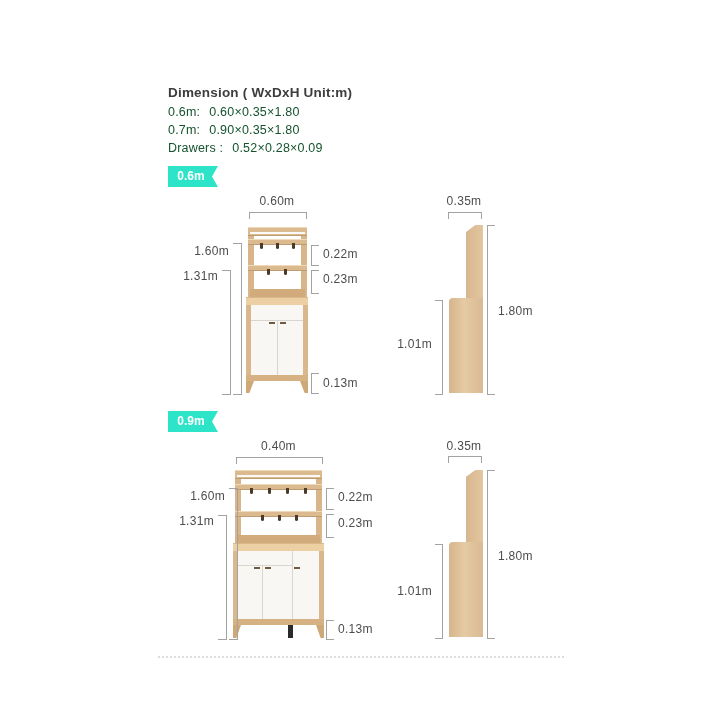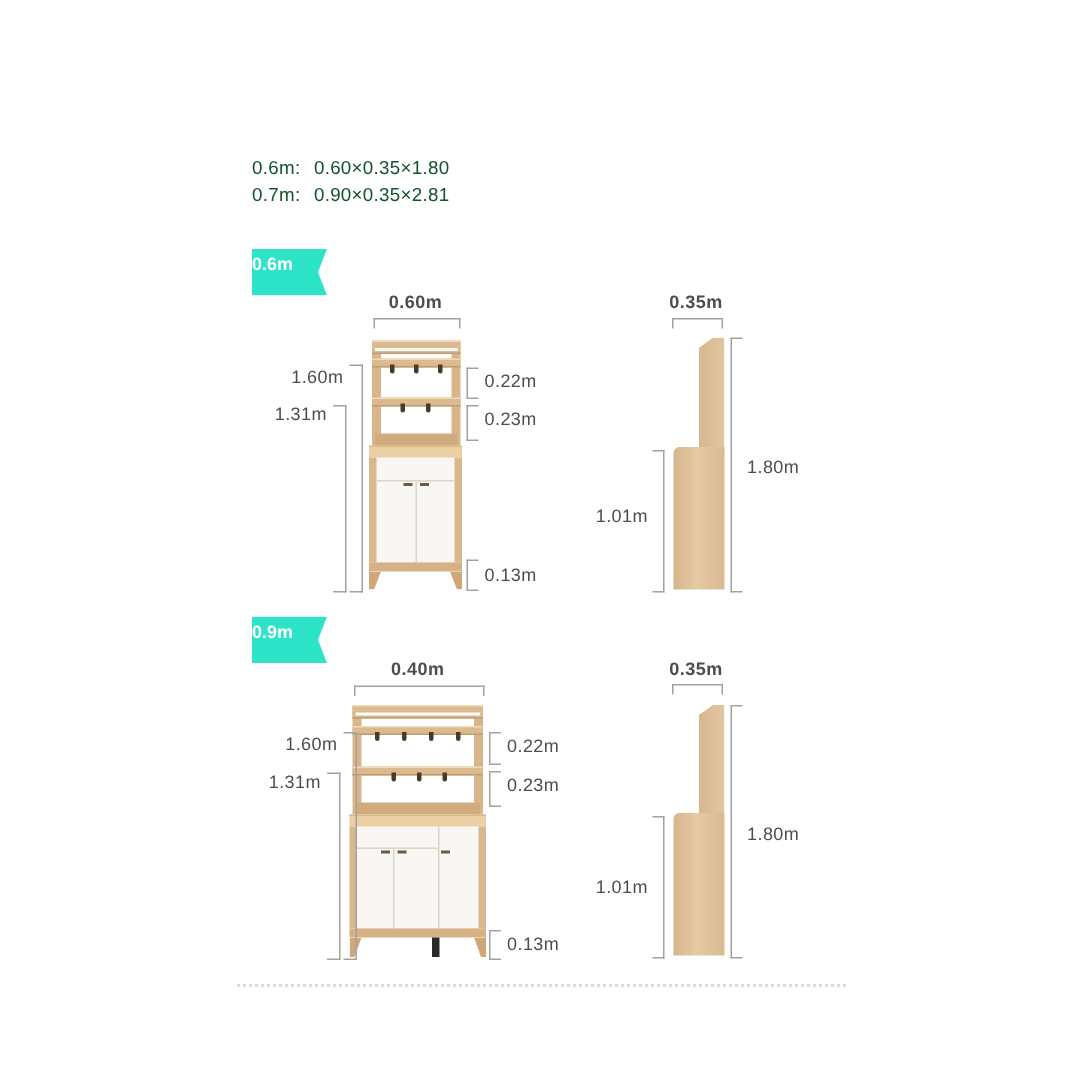--- a/index.html
+++ b/index.html
@@ -5,24 +5,24 @@
   html,body{margin:0;padding:0;background:#ffffff;}
   .canvas{position:relative;width:720px;height:720px;background:#ffffff;overflow:hidden;
           font-family:"Liberation Sans", sans-serif;}
   .abs{position:absolute;}
 
   
   .title{font-size:13.5px;font-weight:600;color:#3d3d3d;letter-spacing:.2px;}
   .hline{font-size:12.5px;color:#14532d;letter-spacing:.2px;}
   .hline .val{margin-left:9px;}
   .dim-label{font-size:12px;color:#4d4d4d;letter-spacing:.3px;line-height:12px;white-space:nowrap;}
-  .t-c{text-align:center;font-weight:bold;} .t-r{text-align:right;}
+  .t-c{text-align:center;} .t-r{text-align:right;}
 
   
-  .badge{height:31px;line-height:21px;color:#ffffff;font-size:12px;font-weight:600;
+  .badge{height:21px;line-height:21px;text-align:center;color:#ffffff;font-size:12px;font-weight:600;
          clip-path:polygon(0 0,100% 0,88% 50%,100% 100%,0 100%);padding-right:4px;}
   .bk-l{border-top:1px solid #a2a2a2;border-bottom:1px solid #a2a2a2;border-right:1px solid #a2a2a2;}
   .bk-r{border-top:1px solid #a2a2a2;border-bottom:1px solid #a2a2a2;border-left:1px solid #a2a2a2;}
   .bk-t{border-top:1px solid #a2a2a2;border-left:1px solid #a2a2a2;border-right:1px solid #a2a2a2;}
   .rail{background:#dcba90;border-top:1px solid #eed9b8;border-bottom:1px solid #bf9b72;box-sizing:border-box;}
   .post{background:#d8b58a;}
   .splash{background:#d2ab7c;}
   .cabtop{background:#eccfa3;border-top:1px solid #d9b88c;box-sizing:border-box;}
   .cabbody{background:#d9b88e;}
   .front-white{background:#f8f7f4;}
@@ -38,25 +38,29 @@
   .sidebody{background:linear-gradient(90deg,#d6b58c,#e5caa4 45%,#d9ba92);border-top-left-radius:4px;}
   .sideplank{background:linear-gradient(90deg,#d8b78f,#e2c69f);clip-path:polygon(0 9%,55% 0,100% 0,100% 100%,0 100%);}
 
   .dotted{border-top:2px dotted #dcdcdc;}
 </style>
 </head>
 <body>
 
 <div class="canvas">
 
+  <div class="abs title" style="left:168px;top:85px;">Dimension ( WxDxH Unit:m)</div>
   <div class="abs hline" style="left:168px;top:105px;">
     <span>0.6m:</span><span class="val">0.60×0.35×1.80</span>
   </div>
   <div class="abs hline" style="left:168px;top:123px;">
-    <span>0.7m:</span><span class="val">0.90×0.35×2.81</span>
+    <span>0.7m:</span><span class="val">0.90×0.35×1.80</span>
+  </div>
+  <div class="abs hline" style="left:168px;top:141px;">
+    <span>Drawers :</span><span class="val">0.52×0.28×0.09</span>
   </div>
 
   <div class="abs" style="inset:0;">
     <div class="abs badge" style="left:168px;top:166px;width:46px;background:#2DE3C8;">0.6m</div>
 
     <div class="abs dim-label t-c" style="left:246px;top:195px;width:62px;">0.60m</div>
     <div class="abs bk-t" style="left:249px;top:212px;width:56px;height:6px;"></div>
 
     <div class="abs post" style="left:248px;top:228px;width:6px;height:69px;"></div>
     <div class="abs post" style="left:301px;top:228px;width:6px;height:69px;"></div>

